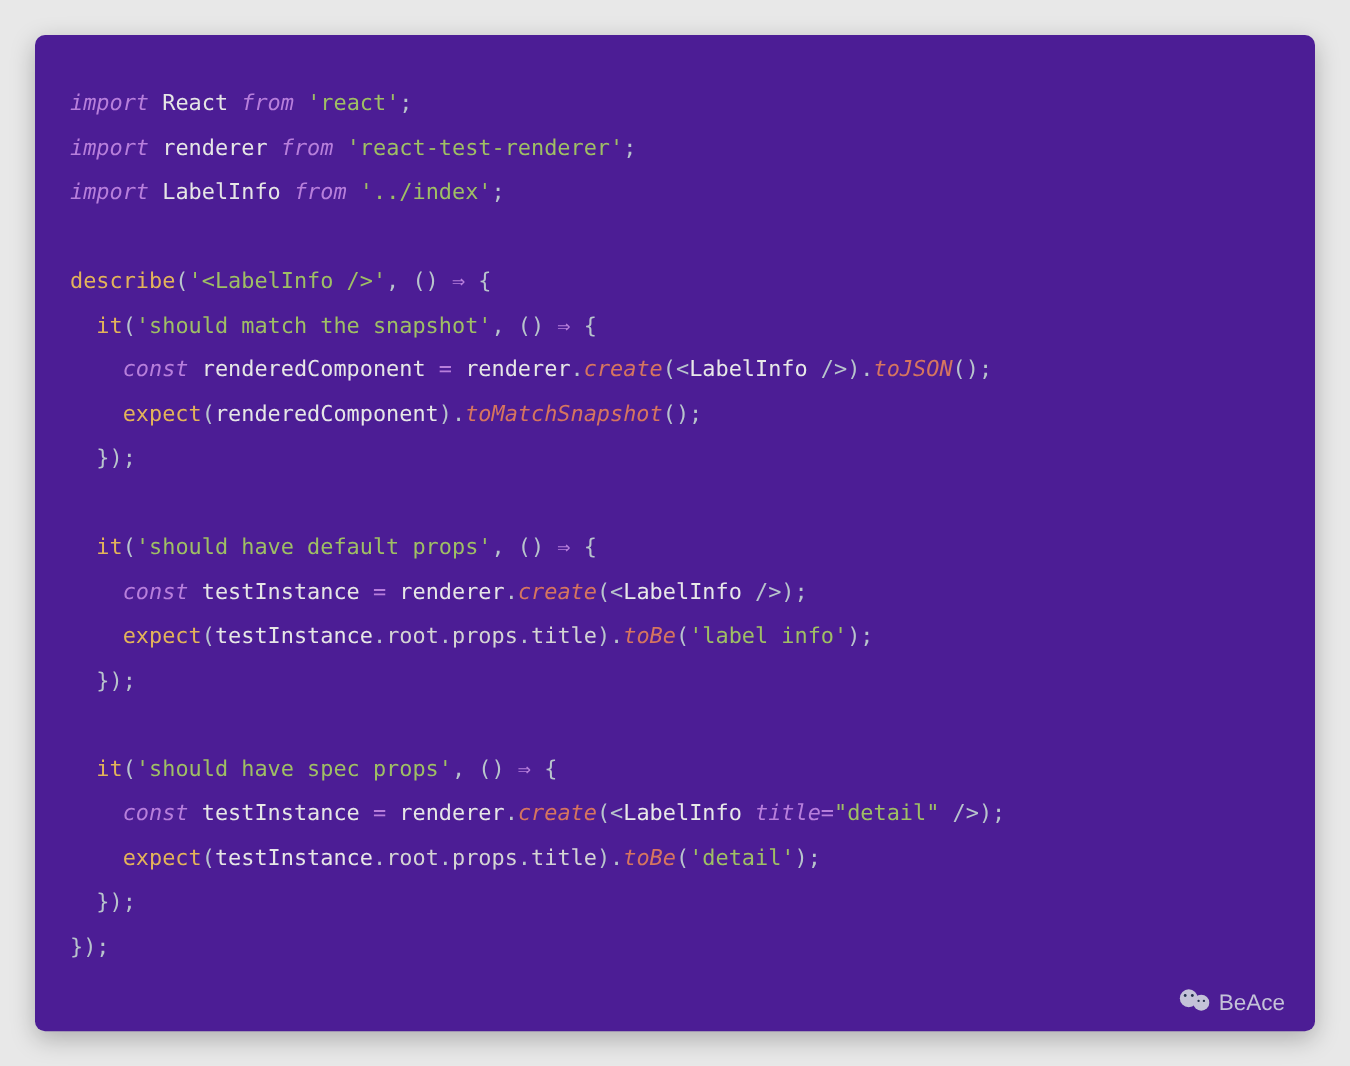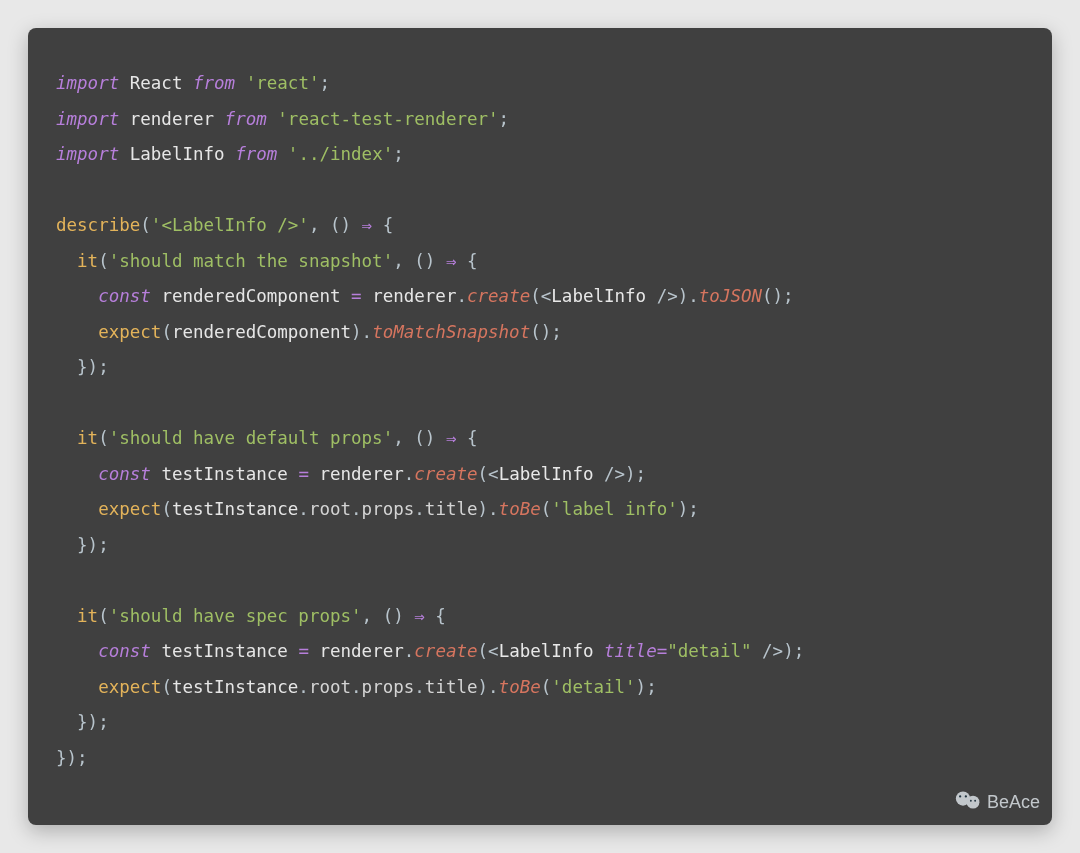--- a/index.html
+++ b/index.html
@@ -4,21 +4,21 @@
 <style>
   * { margin: 0; padding: 0; box-sizing: border-box; }
   body {
     background: #e8e8e8;
     width: 1080px;
     height: 853px;
     padding: 28px;
     font-family: "Menlo", "Consolas", "Monaco", monospace;
   }
   .code-panel {
-    background: #404040;
+    background: #4c1d95;
     border-radius: 8px;
     width: 100%;
     height: 100%;
     padding: 38px 28px;
     position: relative;
     box-shadow: 0 6px 20px rgba(0,0,0,0.25);
     overflow: hidden;
   }
   pre {
     font-family: "Menlo", "Consolas", "Monaco", monospace;
@@ -36,21 +36,21 @@
   .arrow { color: #b77fdb; }
   .op { color: #b77fdb; }
   .jsx { color: #e8e8e8; }
   .jsxangle { color: #b8c4cc; }
   .attr { color: #b77fdb; font-style: italic; }
   .prop { color: #d4d4d4; }
 
   .watermark {
     position: absolute;
     bottom: 10px;
-    right: 12px;
+    right: 24px;
     color: #d9dfe4;
     font-size: 18px;
     display: flex;
     align-items: center;
     gap: 6px;
     opacity: 0.85;
     font-family: -apple-system, BlinkMacSystemFont, "Segoe UI", sans-serif;
   }
   .watermark svg { width: 26px; height: 20px; fill: #d9dfe4; }
 </style>

